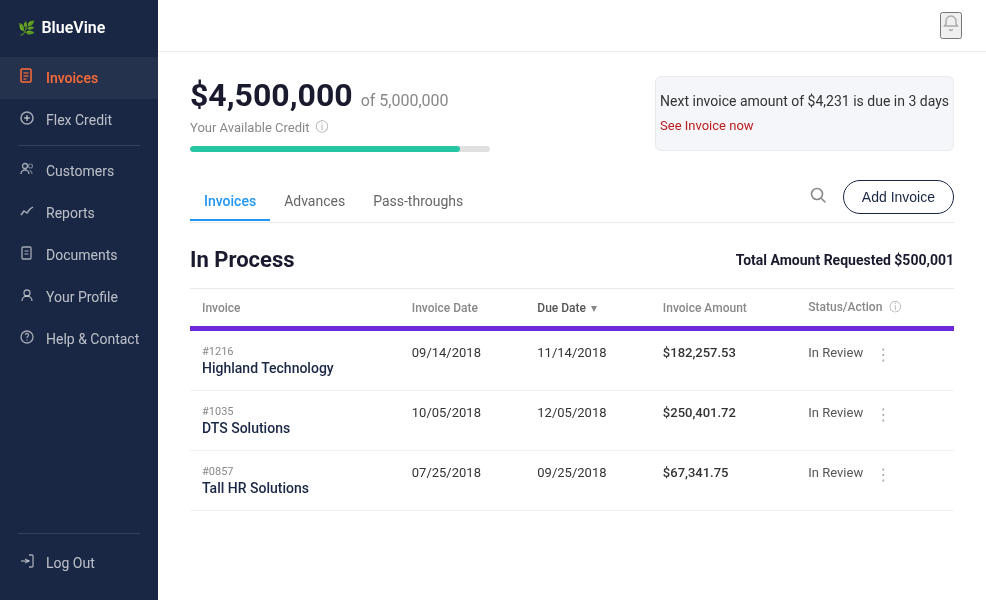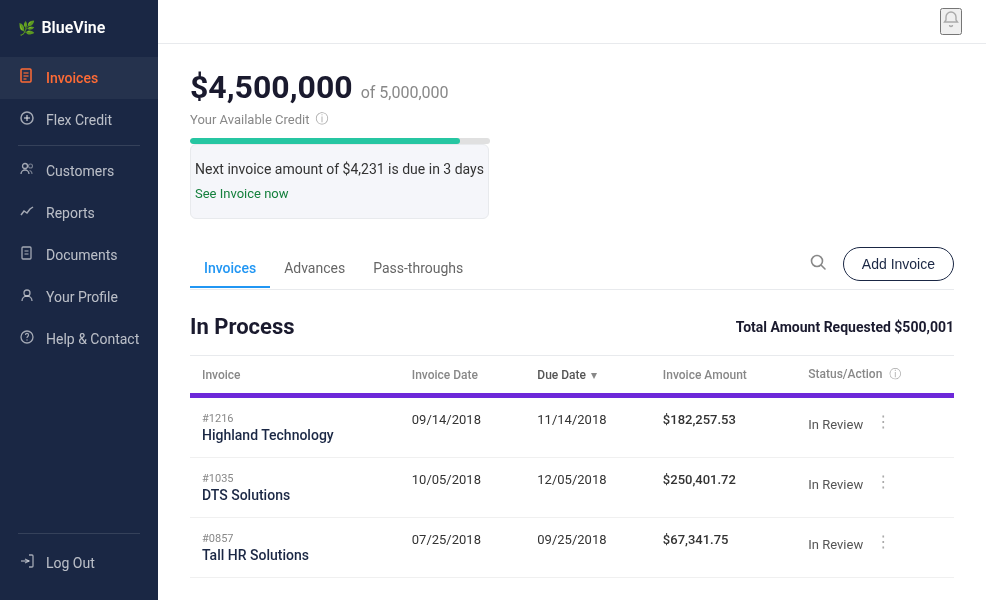--- a/index.html
+++ b/index.html
@@ -97,21 +97,20 @@
       padding: 24px 32px;
       flex: 1;
     }
 
     
     .credit-summary {
       display: flex;
       justify-content: space-between;
       align-items: flex-start;
       margin-bottom: 28px;
-      flex-direction: column;
     }
     .credit-left {}
     .credit-amount {
       display: flex;
       align-items: baseline;
       gap: 8px;
     }
     .credit-big {
       font-size: 32px;
       font-weight: 700;
@@ -154,21 +153,21 @@
       padding: 16px 4px;
       max-width: 300px;
     }
     .credit-right-text {
       font-size: 14px;
       color: #333;
       margin-bottom: 6px;
     }
     .credit-right-link {
       font-size: 13px;
-      color: #15803d;
+      color: #b91c1c;
       cursor: pointer;
       text-decoration: none;
     }
 
     
     .tabs-row {
       display: flex;
       align-items: center;
       justify-content: space-between;
       border-bottom: 1px solid #e8eaed;
@@ -284,21 +283,21 @@
       color: #1a2744;
       font-weight: 500;
       margin-top: 11px;
     }
     .amount-cell {
       font-weight: 500;
       color: #1a1a2e;
     }
     .status-cell {
       display: flex;
-      align-items: flex-end;
+      align-items: flex-start;
       gap: 8px;
     }
     .status-badge {
       font-size: 13px;
       color: #555;
     }
     .dots-btn {
       background: none;
       border: none;
       cursor: pointer;

